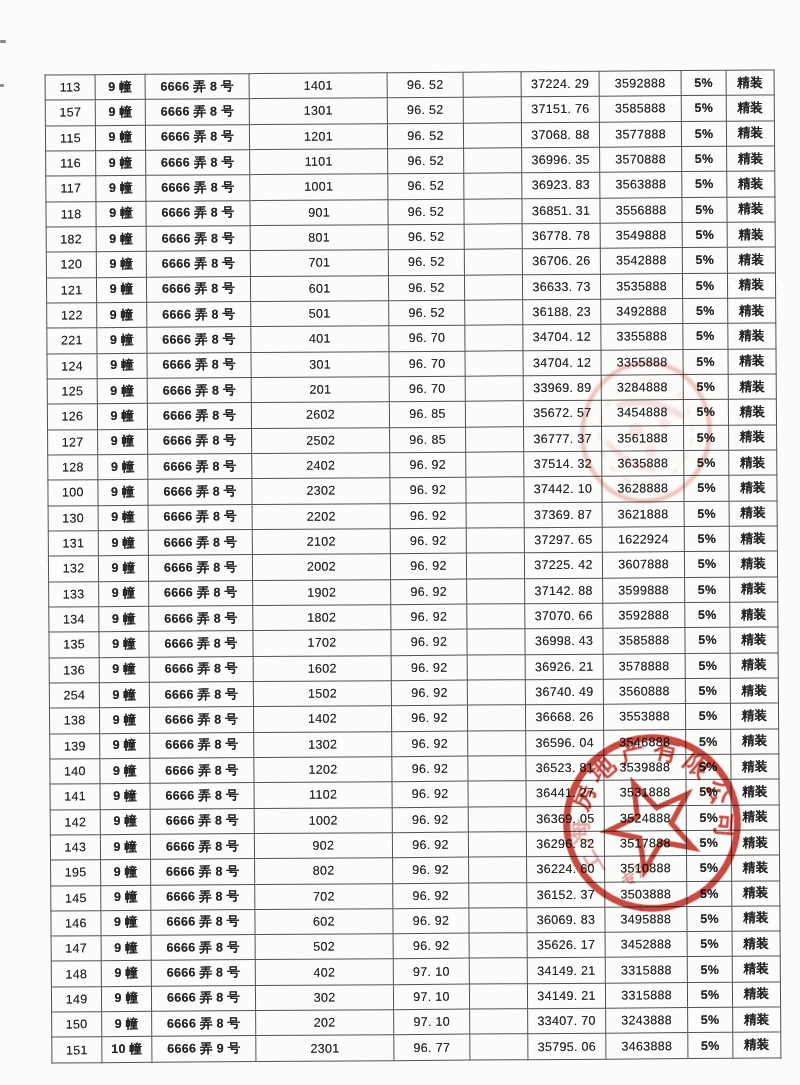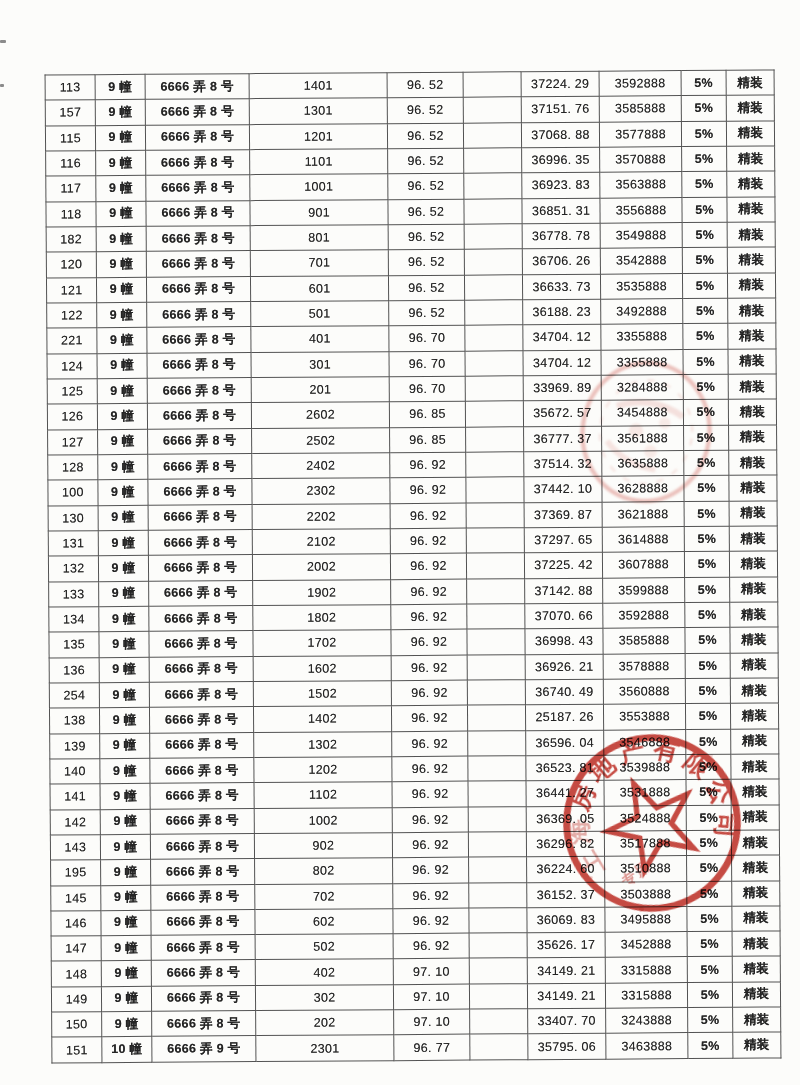--- a/index.html
+++ b/index.html
@@ -281,21 +281,21 @@
           <td class="col-decoration">精装</td>
         </tr>
         <tr>
           <td class="col-no">131</td>
           <td class="col-building">9 幢</td>
           <td class="col-address">6666 弄 8 号</td>
           <td class="col-room">2102</td>
           <td class="col-area">96. 92</td>
           <td class="col-blank"></td>
           <td class="col-unit-price">37297. 65</td>
-          <td class="col-total-price">3614888</td>
+          <td class="col-total-price">1622924</td>
           <td class="col-rate">5%</td>
           <td class="col-decoration">精装</td>
         </tr>
         <tr>
           <td class="col-no">132</td>
           <td class="col-building">9 幢</td>
           <td class="col-address">6666 弄 8 号</td>
           <td class="col-room">2002</td>
           <td class="col-area">96. 92</td>
           <td class="col-blank"></td>
@@ -364,21 +364,21 @@
           <td class="col-rate">5%</td>
           <td class="col-decoration">精装</td>
         </tr>
         <tr>
           <td class="col-no">138</td>
           <td class="col-building">9 幢</td>
           <td class="col-address">6666 弄 8 号</td>
           <td class="col-room">1402</td>
           <td class="col-area">96. 92</td>
           <td class="col-blank"></td>
-          <td class="col-unit-price">25187. 26</td>
+          <td class="col-unit-price">36668. 26</td>
           <td class="col-total-price">3553888</td>
           <td class="col-rate">5%</td>
           <td class="col-decoration">精装</td>
         </tr>
         <tr>
           <td class="col-no">139</td>
           <td class="col-building">9 幢</td>
           <td class="col-address">6666 弄 8 号</td>
           <td class="col-room">1302</td>
           <td class="col-area">96. 92</td>

